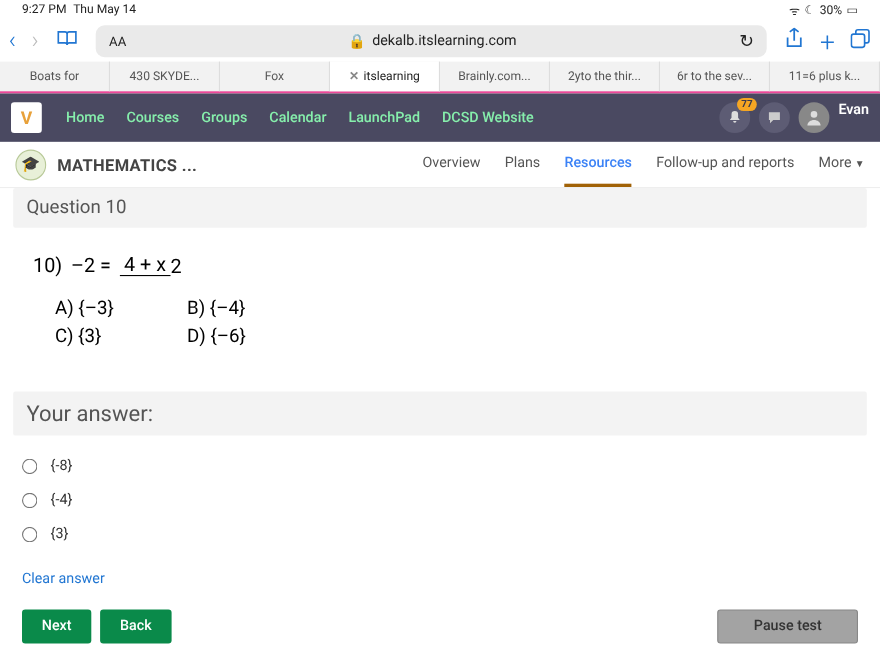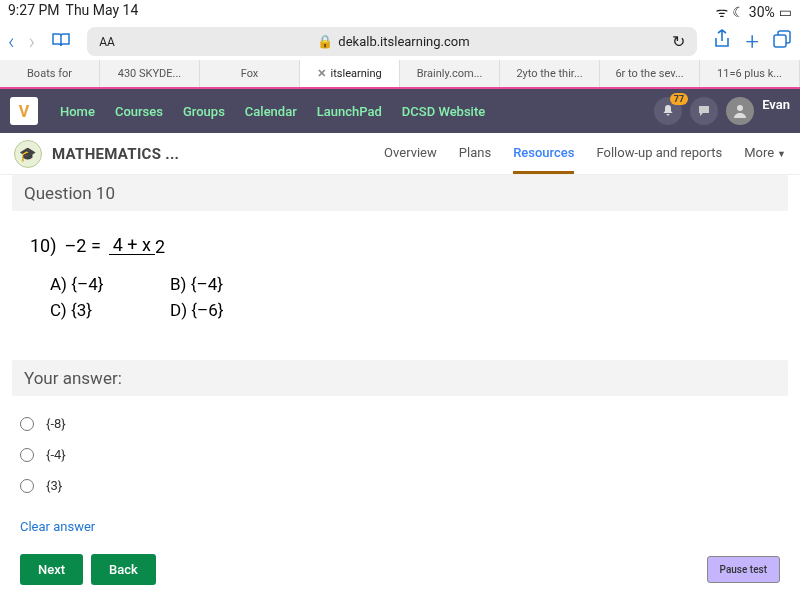--- a/index.html
+++ b/index.html
@@ -1,17 +1,17 @@
 <!DOCTYPE html>
 <html><head>
 <meta charset="utf-8">
 <style>
 *{margin:0;padding:0;box-sizing:border-box;font-family:-apple-system,BlinkMacSystemFont,"Segoe UI",Roboto,sans-serif}
 body{background:#fff;width:800px;height:600px;overflow:hidden;font-size:13px}
-.status-bar{display:flex;justify-content:space-between;padding:2px 8px;font-size:14px;color:#222}
+.status-bar{display:flex;justify-content:space-between;padding:2px 20px;font-size:11px;color:#222}
 .status-left{display:flex;gap:6px}
 .status-right{display:flex;gap:4px;align-items:center}
 .browser-bar{display:flex;align-items:center;padding:4px 8px;gap:16px;background:#fff}
 .nav-arrows{display:flex;gap:14px;color:#2176d2;font-size:22px;font-weight:300}
 .nav-arrows .disabled{color:#bbb}
 .book-icon{color:#2176d2;font-size:18px}
 .url-bar{flex:1;background:#eaeaea;border-radius:8px;padding:5px 12px;display:flex;align-items:center;justify-content:space-between;font-size:13px;color:#222}
 .url-text{display:flex;align-items:center;gap:5px}
 .font-size{font-size:12px}
 .reload{font-size:16px}
@@ -36,28 +36,28 @@
 .sub-tab{cursor:pointer;padding:11px 0}
 .sub-tab.active{color:#3b82f6;border-bottom:3px solid #a16207;font-weight:500}
 .content{padding:0 12px 12px}
 .q-header{background:#f3f3f3;padding:8px 12px;font-size:17px;color:#555;border-radius:2px}
 .q-body{padding:24px 18px 40px;font-family:"Times New Roman",serif;font-size:18px;color:#000}
 .eq{display:flex;align-items:center;gap:8px;margin-bottom:18px}
 .frac{display:inline-flex;flex-direction:row;align-items:center;line-height:1}
 .frac .num{border-bottom:1.5px solid #000;padding:0 4px}
 .frac .den{padding-top:2px}
 .choices{display:grid;grid-template-columns:120px 120px;row-gap:6px;margin-left:20px;font-size:17px}
-.ans-header{background:#f3f3f3;padding:8px 12px;font-size:17px;color:#555;border-radius:2px}
+.ans-header{background:#f3f3f3;padding:8px 12px;font-size:20px;color:#555;border-radius:2px}
 .options{padding:12px 8px}
 .option{display:flex;align-items:center;gap:12px;padding:8px 0;font-size:13px;color:#333}
 .option input{width:14px;height:14px}
 .clear{color:#2176d2;font-size:13px;cursor:pointer;padding:6px 8px}
 .footer{display:flex;padding:14px 8px;gap:8px;align-items:center}
 .btn-green{background:#0a8a4a;color:#fff;border:none;padding:8px 18px;border-radius:3px;font-size:13px;cursor:pointer;font-weight:500}
-.btn-outline{margin-left:auto;background:#c4b5fd;border:1px solid #888;padding:7px 12px;border-radius:3px;font-size:10px;cursor:pointer;color:#333;font-weight:500}
+.btn-outline{margin-left:auto;background:#a3a3a3;border:1px solid #888;padding:7px 32px;border-radius:3px;font-size:13px;cursor:pointer;color:#333;font-weight:500}
 .arrow-down{font-size:9px;margin-left:3px}
 </style>
 </head>
 <body>
 
 <div class="status-bar">
   <div class="status-left">
     <span>9:27 PM</span>
     <span>Thu May 14</span>
   </div>
@@ -159,21 +159,21 @@
   <div class="q-body">
     <div class="eq">
       <span>10)</span>
       <span>–2 =</span>
       <span class="frac">
         <span class="num">4 + x</span>
         <span class="den">2</span>
       </span>
     </div>
     <div class="choices">
-      <span>A)  {–4}</span>
+      <span>A)  {–3}</span>
       <span>B)  {–4}</span>
       <span>C)  {3}</span>
       <span>D)  {–6}</span>
     </div>
   </div>
   <div class="ans-header">Your answer:</div>
   <div class="options" id="opts">
       <label class="option">
         <input type="radio" name="ans" style="">
         <span>{-8}</span>

